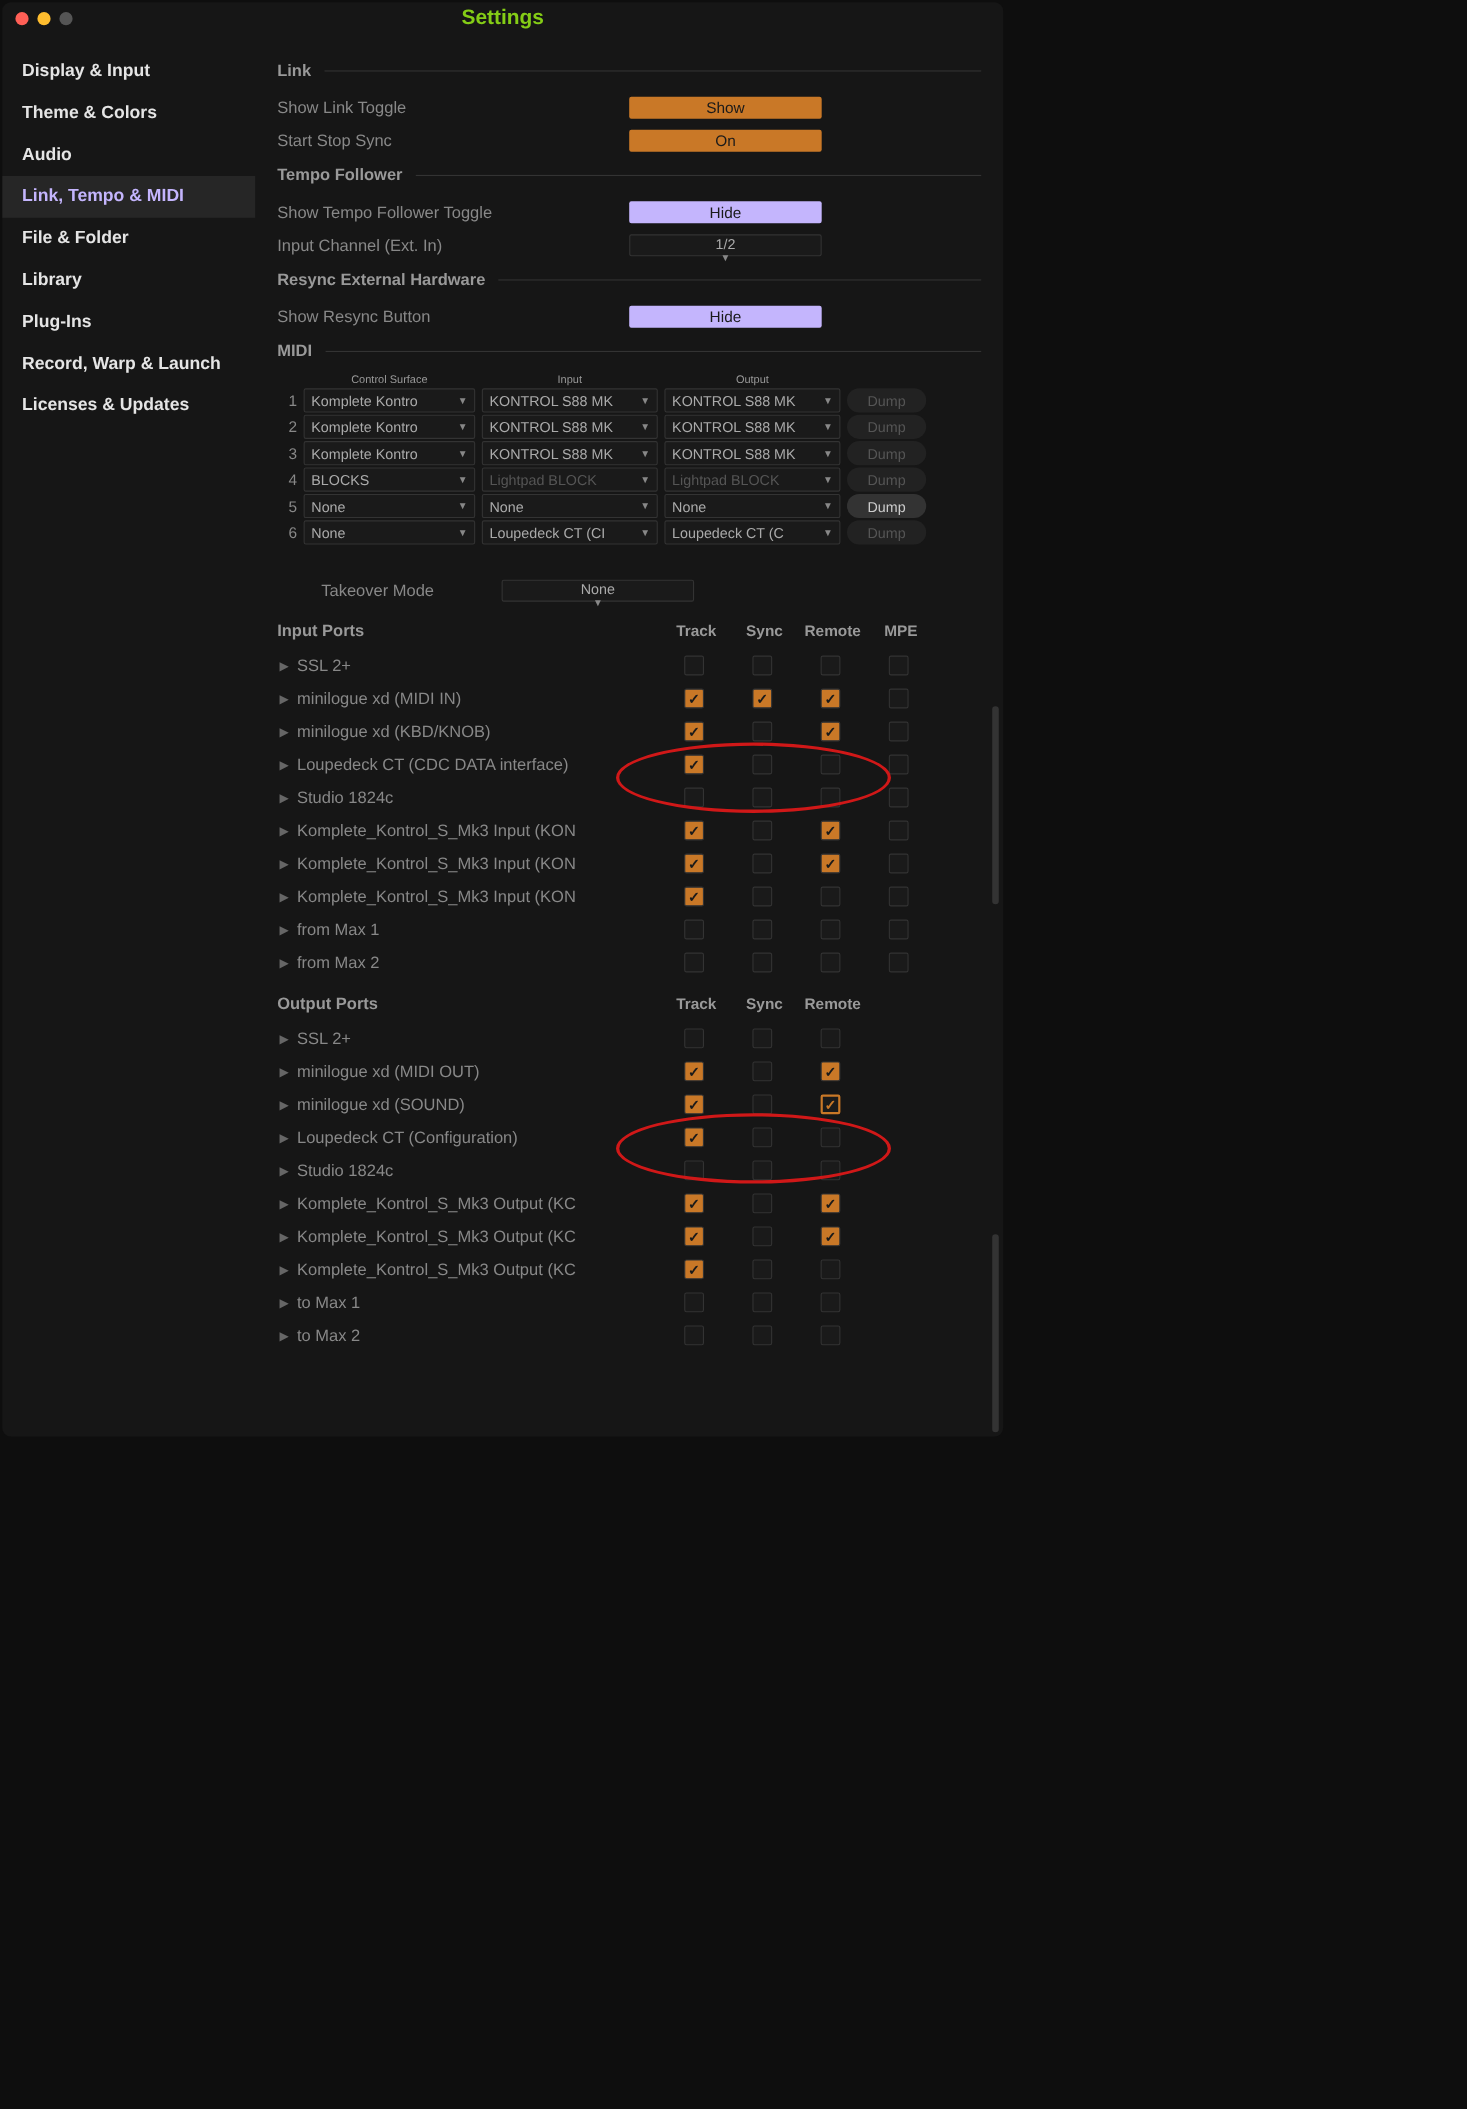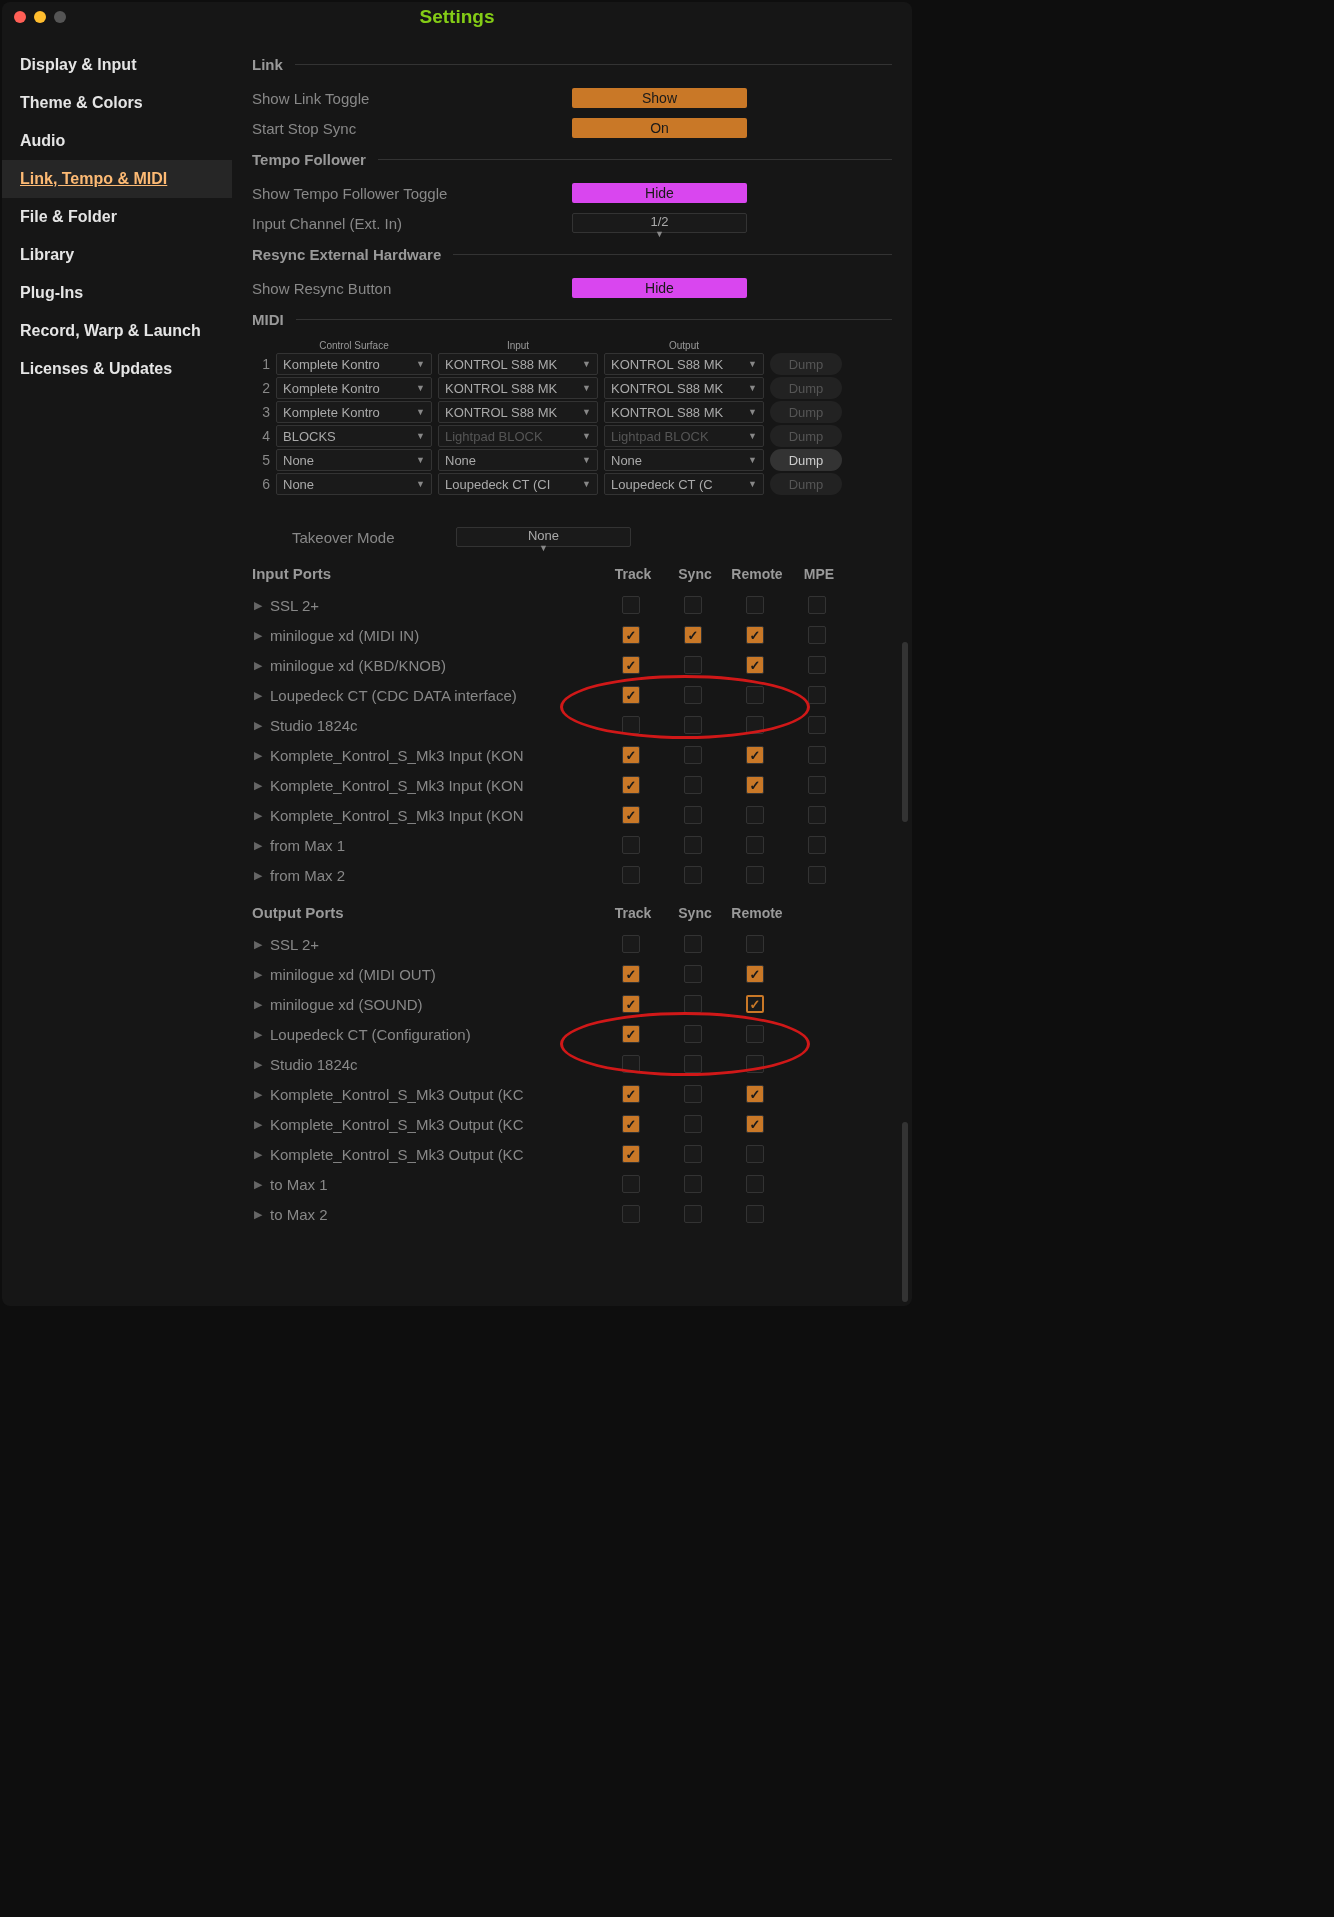--- a/index.html
+++ b/index.html
@@ -48,22 +48,21 @@
   }
   .side-item {
     padding: 10px 18px;
     color: #e5e5e5;
     font-size: 16px;
     font-weight: 600;
     cursor: pointer;
   }
   .side-item.active {
     background: #262626;
-    color: #fdba74;
-    text-decoration: underline;
+    color: #c4b5fd;
   }
   .content {
     flex: 1;
     padding: 14px 20px 14px 20px;
     font-size: 15px;
     position: relative;
   }
   .section-header {
     color: #999;
     font-weight: 600;
@@ -95,21 +94,21 @@
     height: 20px;
     background: #c97827;
     color: #1a1a1a;
     font-size: 14px;
     font-weight: 500;
     display: flex;
     align-items: center;
     justify-content: center;
     border-radius: 2px;
   }
-  .toggle-btn.teal { background: #d946ef; }
+  .toggle-btn.teal { background: #c4b5fd; }
   .dropdown {
     width: 175px;
     height: 20px;
     background: #1a1a1a;
     border: 1px solid #333;
     color: #aaa;
     font-size: 13px;
     padding: 0 6px;
     display: flex;
     align-items: center;
@@ -163,21 +162,21 @@
     font-size: 10px;
     text-align: center;
   }
 
   .takeover-row { display:flex; align-items:center; margin: 32px 0 18px 0; gap: 16px;}
   .takeover-row .tlabel { margin-left: 40px; width: 148px; color:#888; font-size:15px;}
   .takeover-row .dropdown { width: 175px; }
 
   .ports-header {
     display: flex;
-    align-items: flex-end;
+    align-items: flex-start;
     font-weight: 600;
     color: #999;
     font-size: 15px;
     margin-top: 6px;
     margin-bottom: 8px;
   }
   .ports-header .plabel { width: 350px; }
   .ports-header .pcol { width: 62px; text-align: center; font-size:14px;}
   .port-row {
     display: flex;

